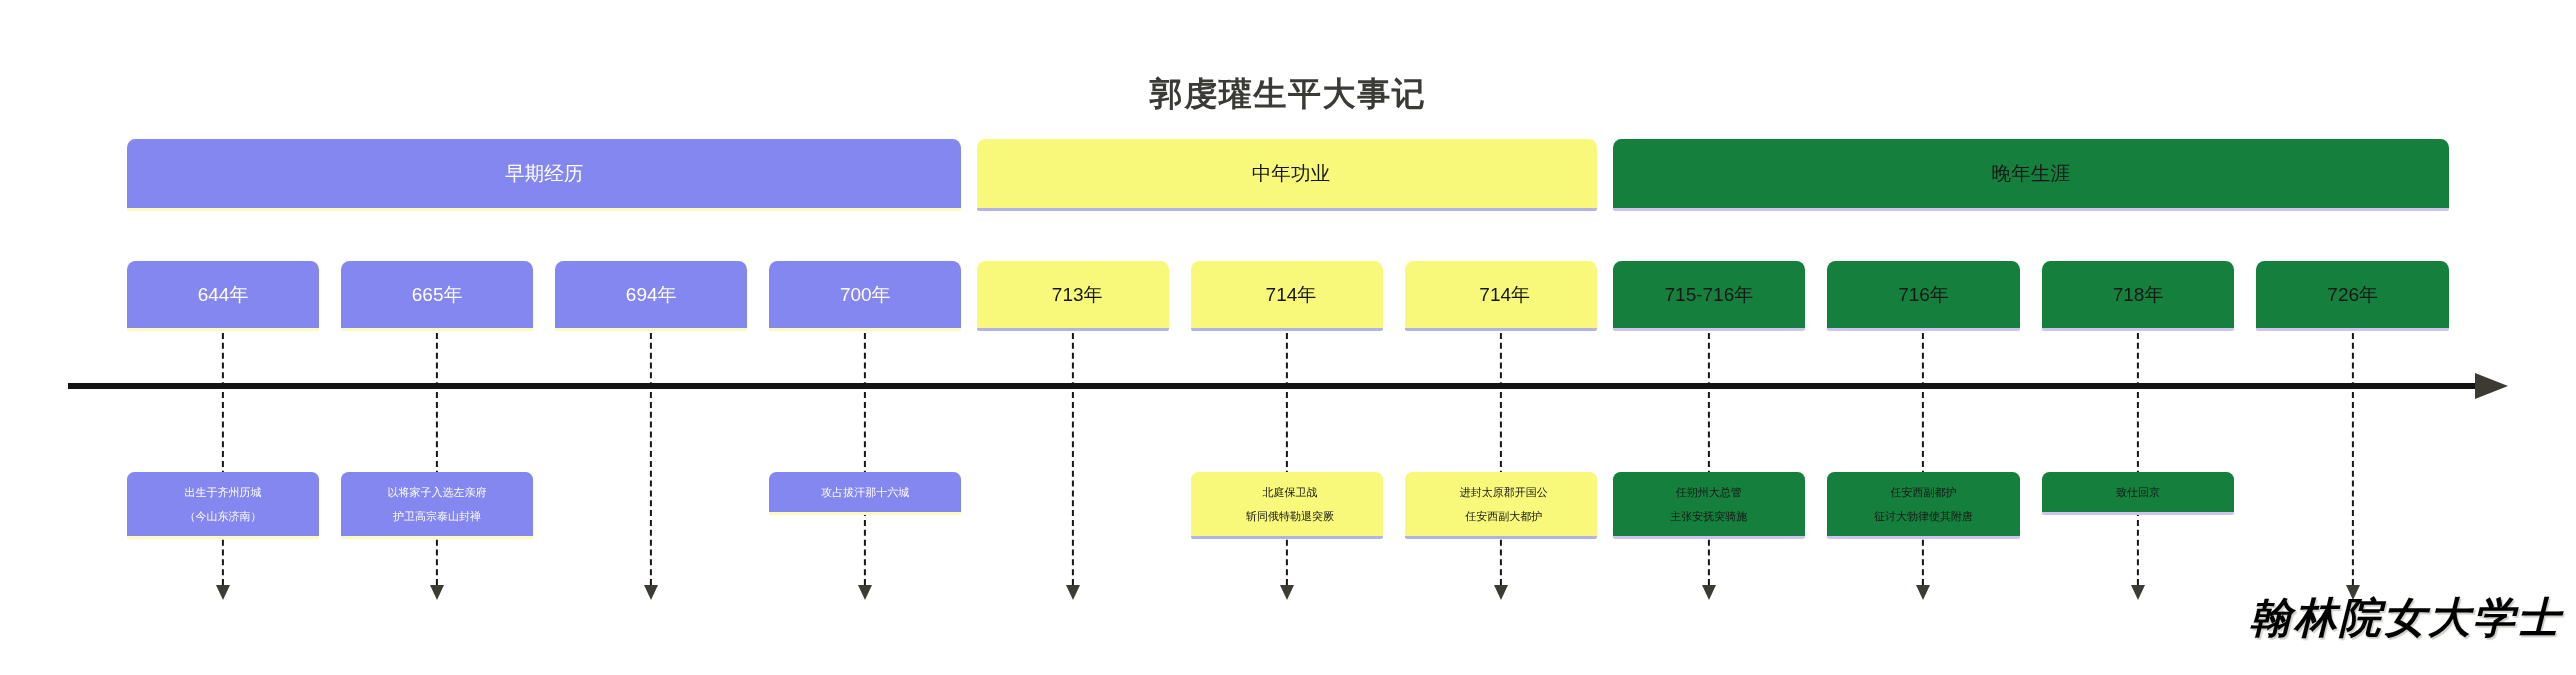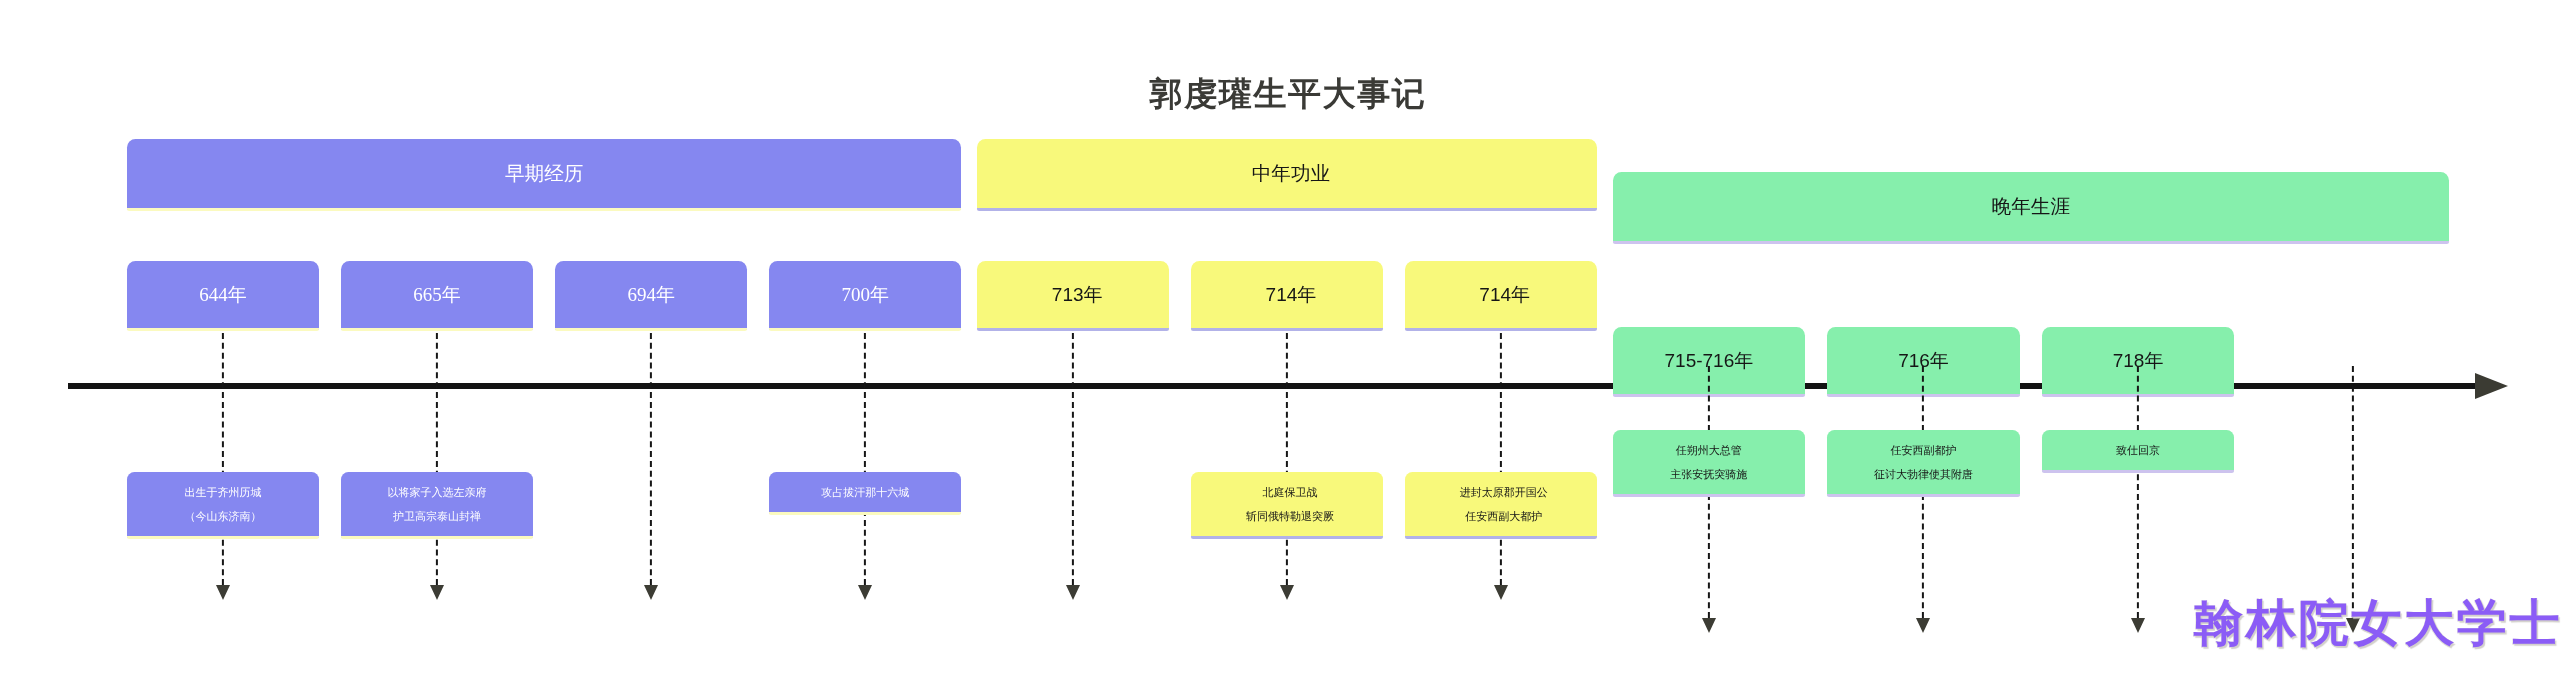--- a/index.html
+++ b/index.html
@@ -6,61 +6,62 @@
   .canvas {
     position:relative; width:2576px; height:676px; background:#ffffff;
     font-family:"Liberation Sans", sans-serif; overflow:hidden;border-radius:21px;
   }
   .title {
     position:absolute; top:72px; left:0; width:2576px; text-align:center;
     font-size:33px; font-weight:bold; color:#3a3a36; letter-spacing:1.6px;
   }
   .band { position:absolute; left:127px; top:139px; width:2322px; display:flex; gap:16px; }
   .group { display:flex; flex-direction:column; min-width:0; }
-  .g1 { flex:1575 0 0;font-family:Liberation Serif, serif; } .g2 { flex:1169 0 0; } .g3 { flex:1579 0 0; }
+  .g1 { flex:1575 0 0; } .g2 { flex:1169 0 0; } .g3 { flex:1579 0 0; }
   .phase {
     height:69px; border-radius:8.5px 8.5px 2.1px 2.1px;
     display:flex; align-items:center; justify-content:center; font-size:19.6px;
   }
   .cols { display:flex; gap:22px; margin-top:50px; }
   .col { position:relative; flex:1 1 0; display:flex; flex-direction:column; min-width:0; }
   .yearbox {
     height:67px; border-radius:8.5px 8.5px 2.1px 2.1px;
     display:flex; align-items:center; justify-content:center; font-size:19px;
   }
   .eventbox {
     position:relative; margin-top:141px; border-radius:7.4px 7.4px 2.1px 2.1px;
     padding:8px 2.1px; text-align:center; font-size:11px; line-height:24px;
     white-space:pre-line;
   }
   
   .g1 .phase, .g1 .yearbox, .g1 .eventbox { background:#8587f0; color:#ffffff; border-bottom:3.7px solid #fbfabf; }
   .g2 .phase, .g2 .yearbox, .g2 .eventbox { background:#f8f97b; color:#161616; border-bottom:3.7px solid #b2b2e8;padding-left:8px; }
-  .g3 .phase, .g3 .yearbox, .g3 .eventbox { background:#86efac; color:#161616; border-bottom:3.7px solid #cdc3ee;margin-top:33px; }
+  .g3 .phase, .g3 .yearbox, .g3 .eventbox { background:#15803d; color:#161616; border-bottom:3.7px solid #cdc3ee; }
   
   .dash {
     position:absolute; left:50%; top:72px; height:252px; width:0;
     border-left:2.7px dashed #161616; transform:translateX(-1.1px);
   }
   .dasharrow {
     position:absolute; left:50%; top:324px; transform:translateX(-50%);
     width:0; height:0; border-left:7.4px solid transparent; border-right:7.4px solid transparent;
     border-top:15px solid #3c3c34;
   }
   
   .axis { position:absolute; left:68px; top:383px; width:2411px; height:5.8px; background:#131313; }
   .axishead {
     position:absolute; left:2475px; top:373px; width:0; height:0;
     border-top:13.3px solid transparent; border-bottom:13.3px solid transparent;
     border-left:33px solid #3b3b33;
   }
   .watermark {
-    position:absolute; top:590px; right:13.8px; font-size:50px; font-weight:bold;
-    color:#8b5cf6; letter-spacing:2.7px;
+    position:absolute; top:590px; right:13.8px; font-size:42px; font-weight:bold;
+    color:#000000; letter-spacing:2.7px;
     text-shadow:1.6px 1.6px 1.1px #d2cfcb, -0.5px -0.5px 0.5px #edebe9, 0.5px -0.5px 0.5px #e4e1de, -0.5px 0.5px 0.5px #e4e1de;
+    font-style:italic;
   }
 </style>
 </head>
 <body>
 
 <div class="canvas">
 
   <div class="title">郭虔瓘生平大事记</div>
 
   <div class="axis"></div>
@@ -141,20 +142,21 @@
 征讨大勃律使其附唐</div>
           <div class="dasharrow"></div>
         </div>
         <div class="col">
           <div class="yearbox">718年</div>
           <div class="dash"></div>
           <div class="eventbox">致仕回京</div>
           <div class="dasharrow"></div>
         </div>
         <div class="col">
+          <div class="yearbox">726年</div>
           <div class="dash"></div>
           <div class="dasharrow"></div>
         </div>
       </div>
     </div>
 
   </div>
 
   <div class="watermark">翰林院女大学士</div>
 

